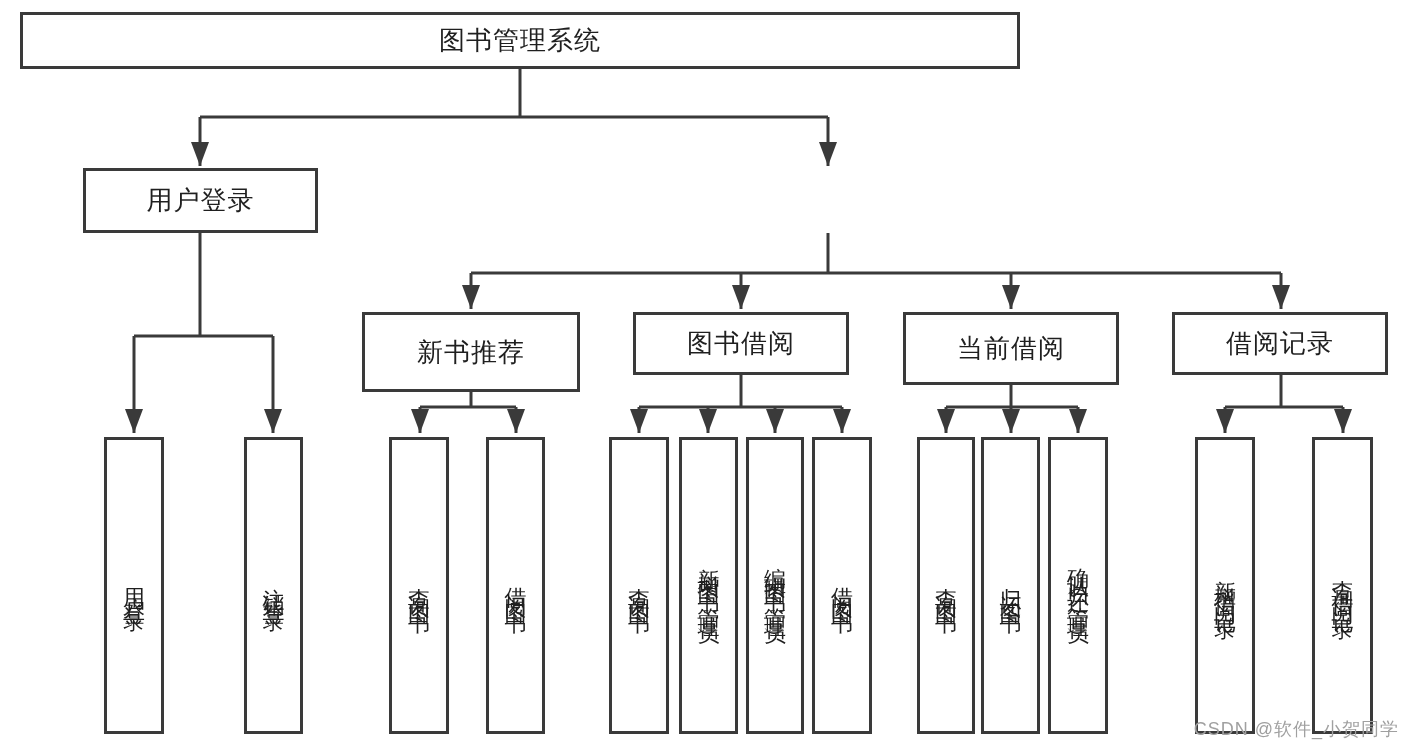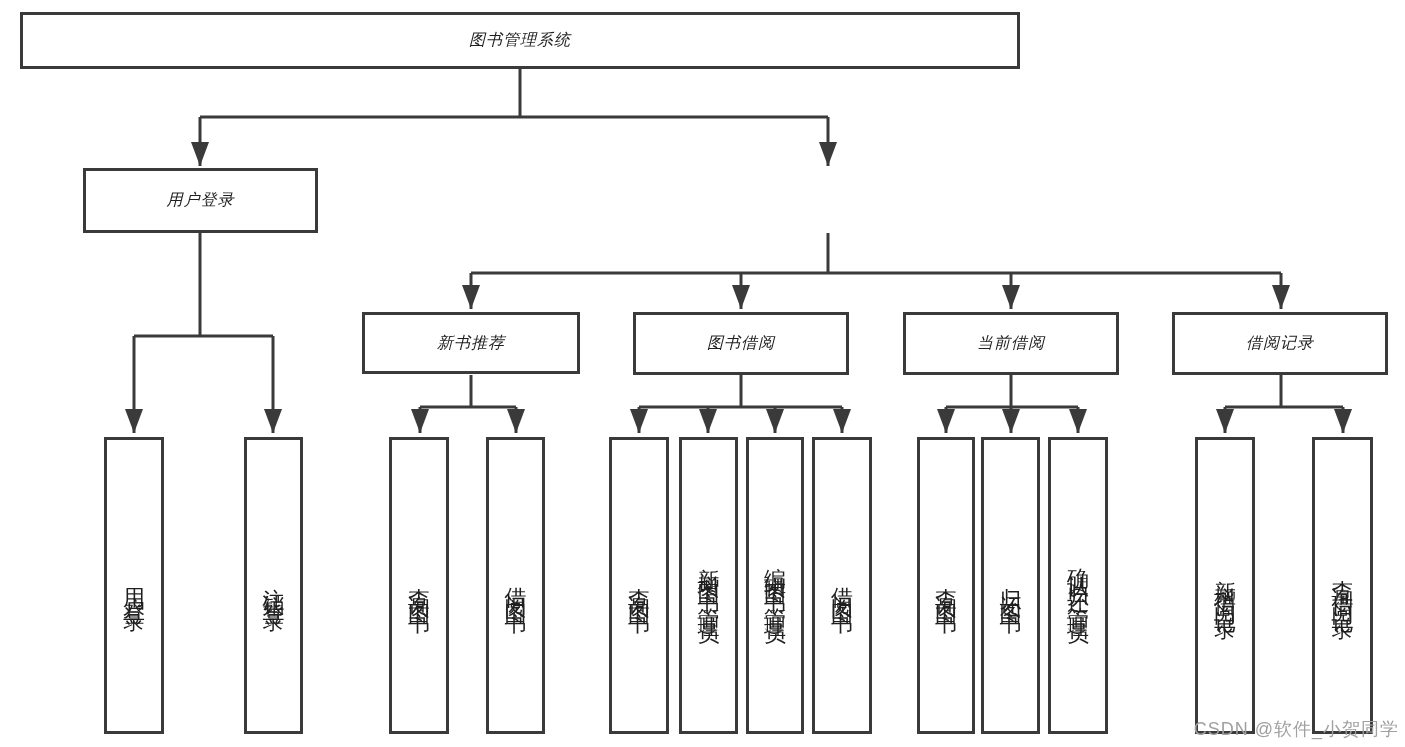--- a/index.html
+++ b/index.html
@@ -27,24 +27,23 @@
     position: absolute;
     box-sizing: border-box;
     border: 3px solid #3a3a3a;
     background: #ffffff;
     display: flex;
     align-items: center;
     justify-content: center;
     color: #1f1f1f;
   }
   .node-h span {
-    font-size: 16px;
+    font-size: 26px;
     letter-spacing: 1px;
     white-space: nowrap;
-    font-style: italic;
   }
   .node-v span {
     writing-mode: vertical-rl;
     text-orientation: mixed;
     font-size: 22px;
     line-height: 1;
     letter-spacing: 8px;
     white-space: nowrap;
   }
   .watermark {
@@ -105,27 +104,27 @@
   </svg>
 
   <div class="node node-h" style="left:20px; top:12px; width:1000px; height:57px;">
     <span>图书管理系统</span>
   </div>
 
   <div class="node node-h" style="left:83px; top:168px; width:235px; height:65px;">
     <span>用户登录</span>
   </div>
 
-  <div class="node node-h" style="left:362px; top:312px; width:218px; height:62px;">
+  <div class="node node-h" style="left:362px; top:312px; width:218px; height:80px;">
     <span>新书推荐</span>
   </div>
   <div class="node node-h" style="left:633px; top:312px; width:216px; height:63px;text-align:center;">
     <span>图书借阅</span>
   </div>
-  <div class="node node-h" style="left:903px; top:312px; width:216px; height:63px;">
+  <div class="node node-h" style="left:903px; top:312px; width:216px; height:73px;">
     <span>当前借阅</span>
   </div>
   <div class="node node-h" style="left:1172px; top:312px; width:216px; height:63px;">
     <span>借阅记录</span>
   </div>
 
   <div class="node node-v" style="left:104px; top:437px; width:60px; height:297px;">
     <span>用户登录</span>
   </div>
   <div class="node node-v" style="left:244px; top:437px; width:59px; height:297px;">

